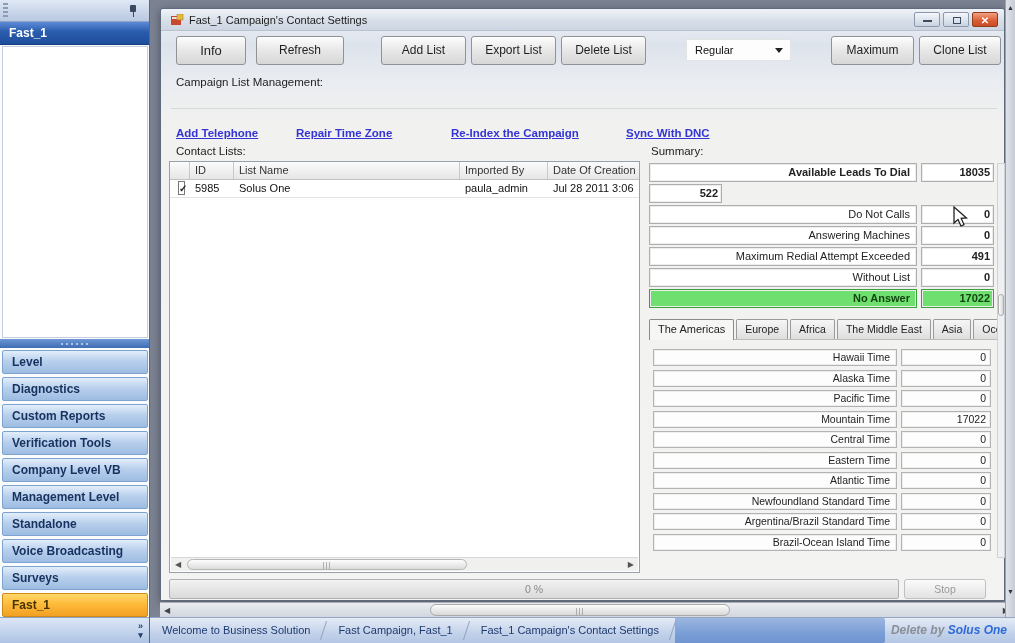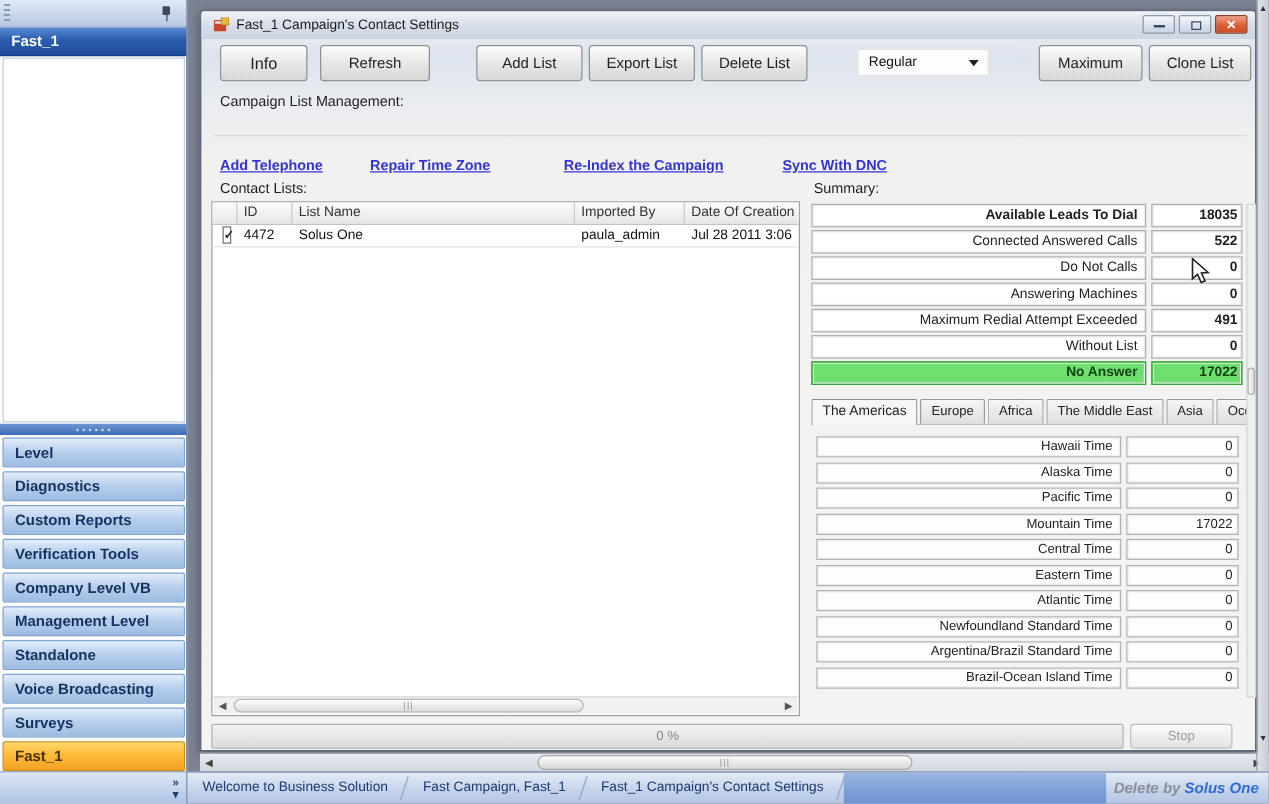--- a/index.html
+++ b/index.html
@@ -217,42 +217,41 @@
         <span class="gc0"></span>
         <span class="gc1">ID</span>
         <span class="gc2">List Name</span>
         <span class="gc3">Imported By</span>
         <span class="gc4">Date Of Creation</span>
       </div>
       <div>
 
           <div class="grid-row flag-checked">
             <span class="gc0"><span class="chk"></span></span>
-            <span class="gc1">4472</span>
+            <span class="gc1">5985</span>
             <span class="gc2">Solus One</span>
             <span class="gc3">paula_admin</span>
             <span class="gc4">Jul 28 2011  3:06</span>
           </div>
         </div>
       <div class="hscroll">
         <span class="hs-arrow" style="left:4px;">◀</span>
         <span class="hs-thumb">|||</span>
         <span class="hs-arrow" style="right:4px;">▶</span>
       </div>
     </div>
 
     <div class="summary">
 
         <div class="sum-row flag-bold">
           <span class="lab">Available Leads To Dial</span>
           <span class="val">18035</span>
         </div>
 
         <div class="sum-row">
-          <span class="lab">Connected Answered Calls</span>
           <span class="val">522</span>
         </div>
 
         <div class="sum-row">
           <span class="lab">Do Not Calls</span>
           <span class="val">0</span>
         </div>
 
         <div class="sum-row">
           <span class="lab">Answering Machines</span>

